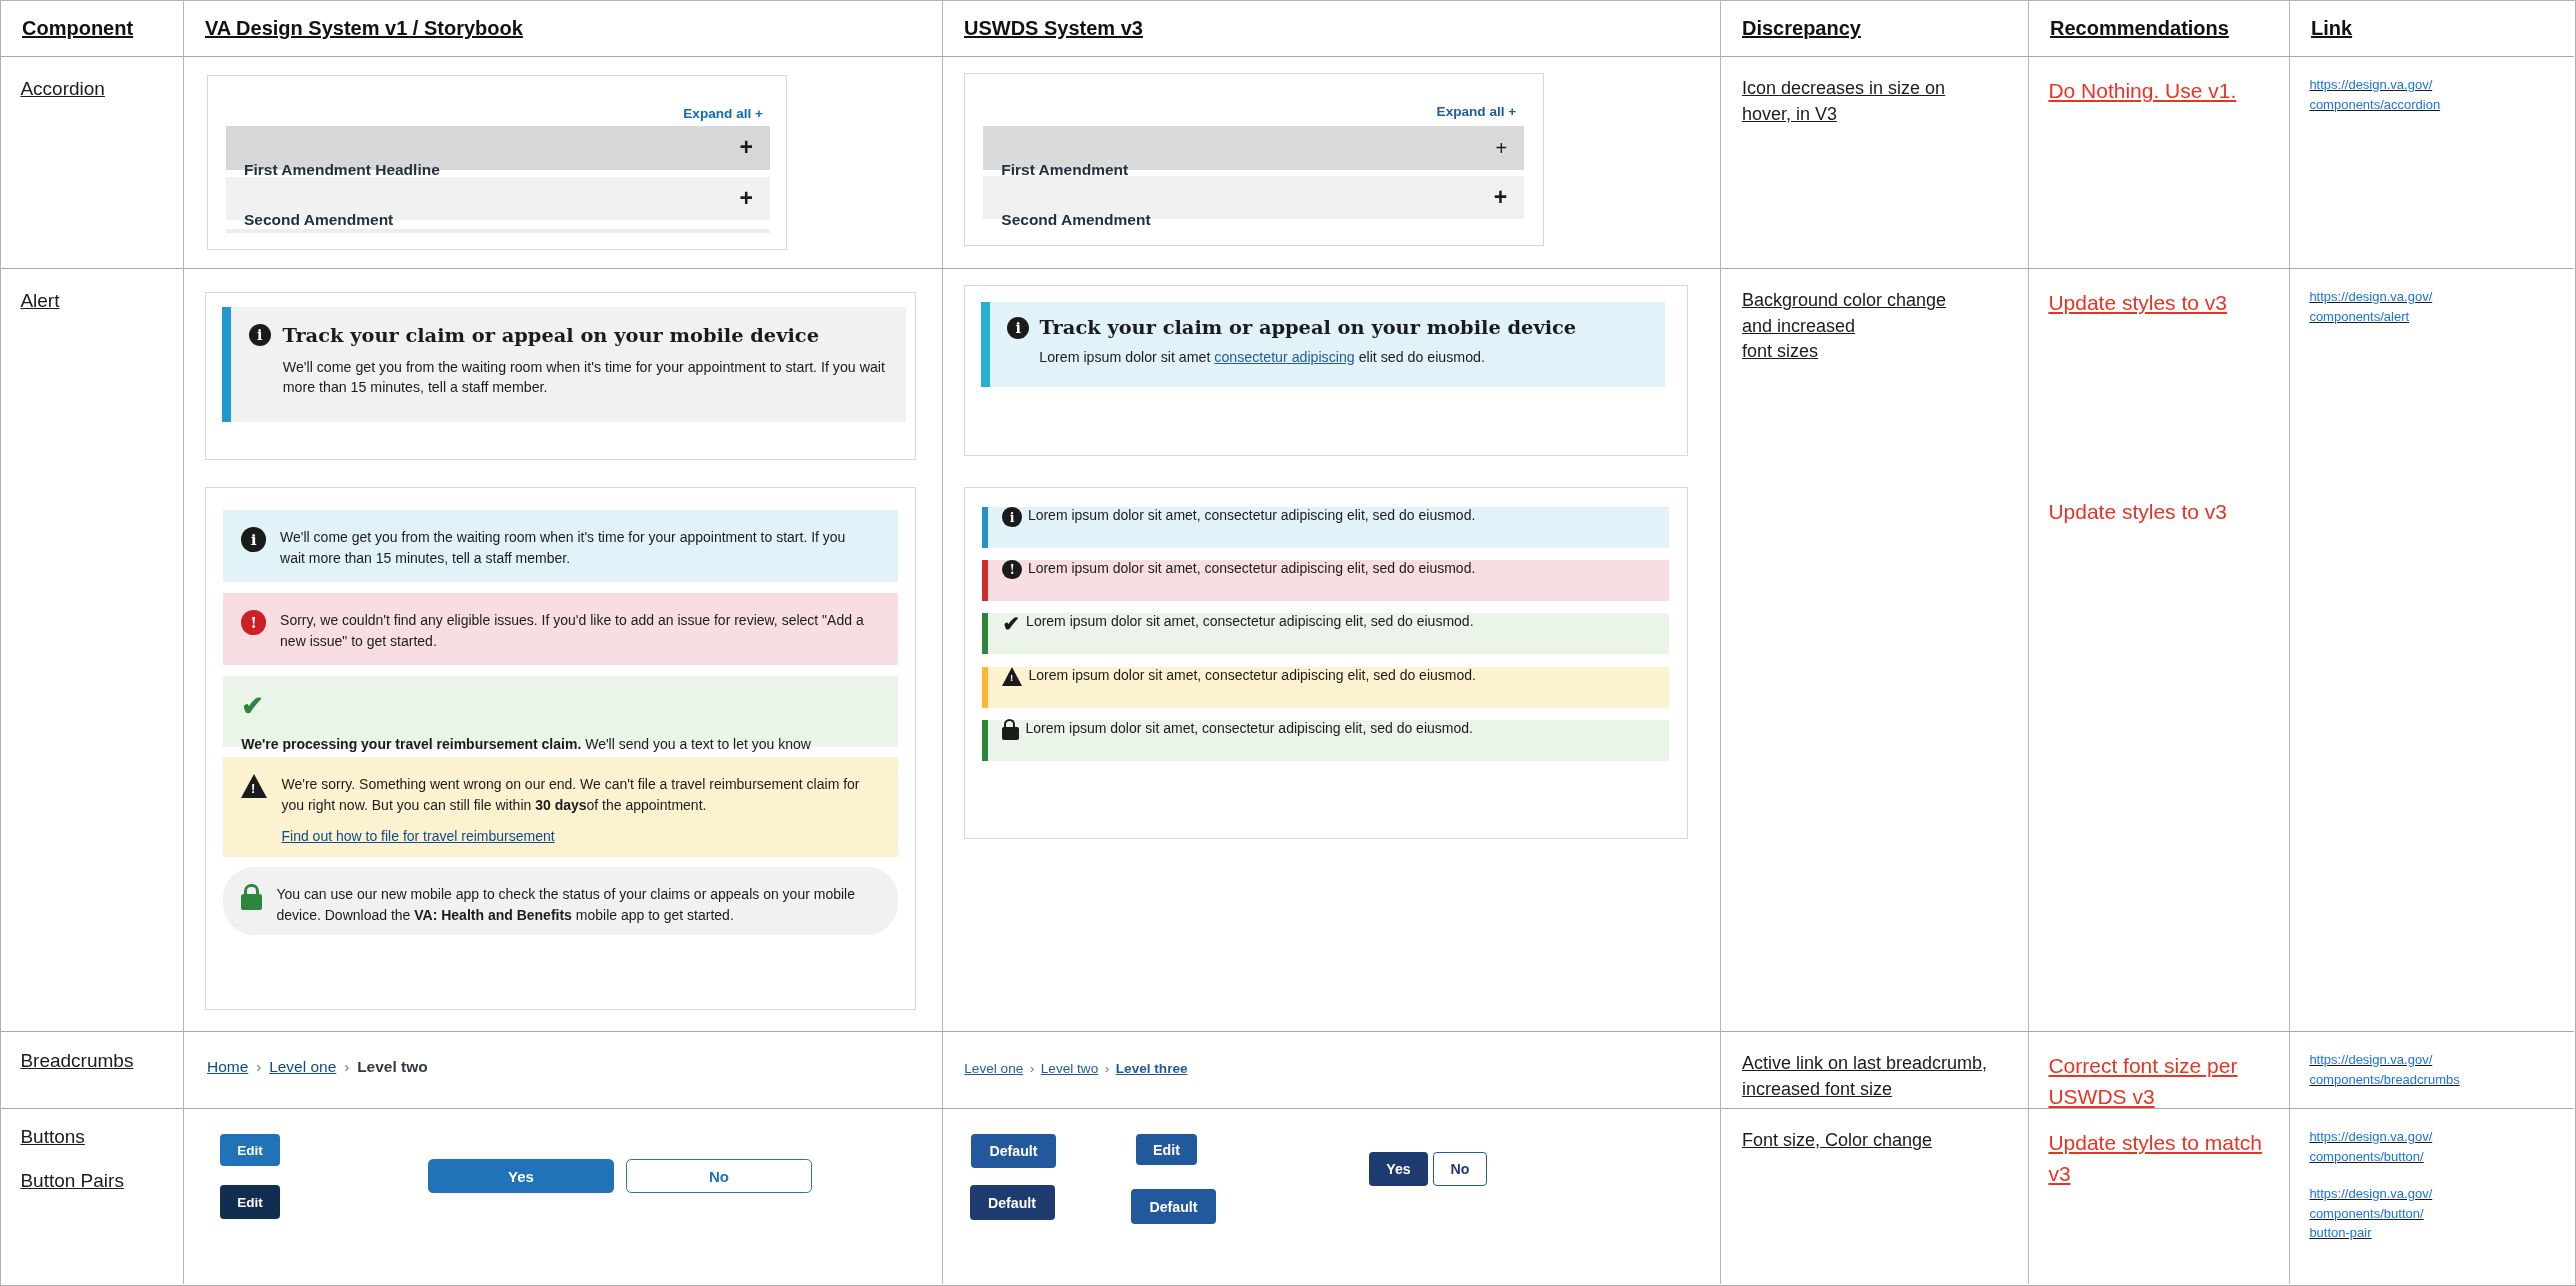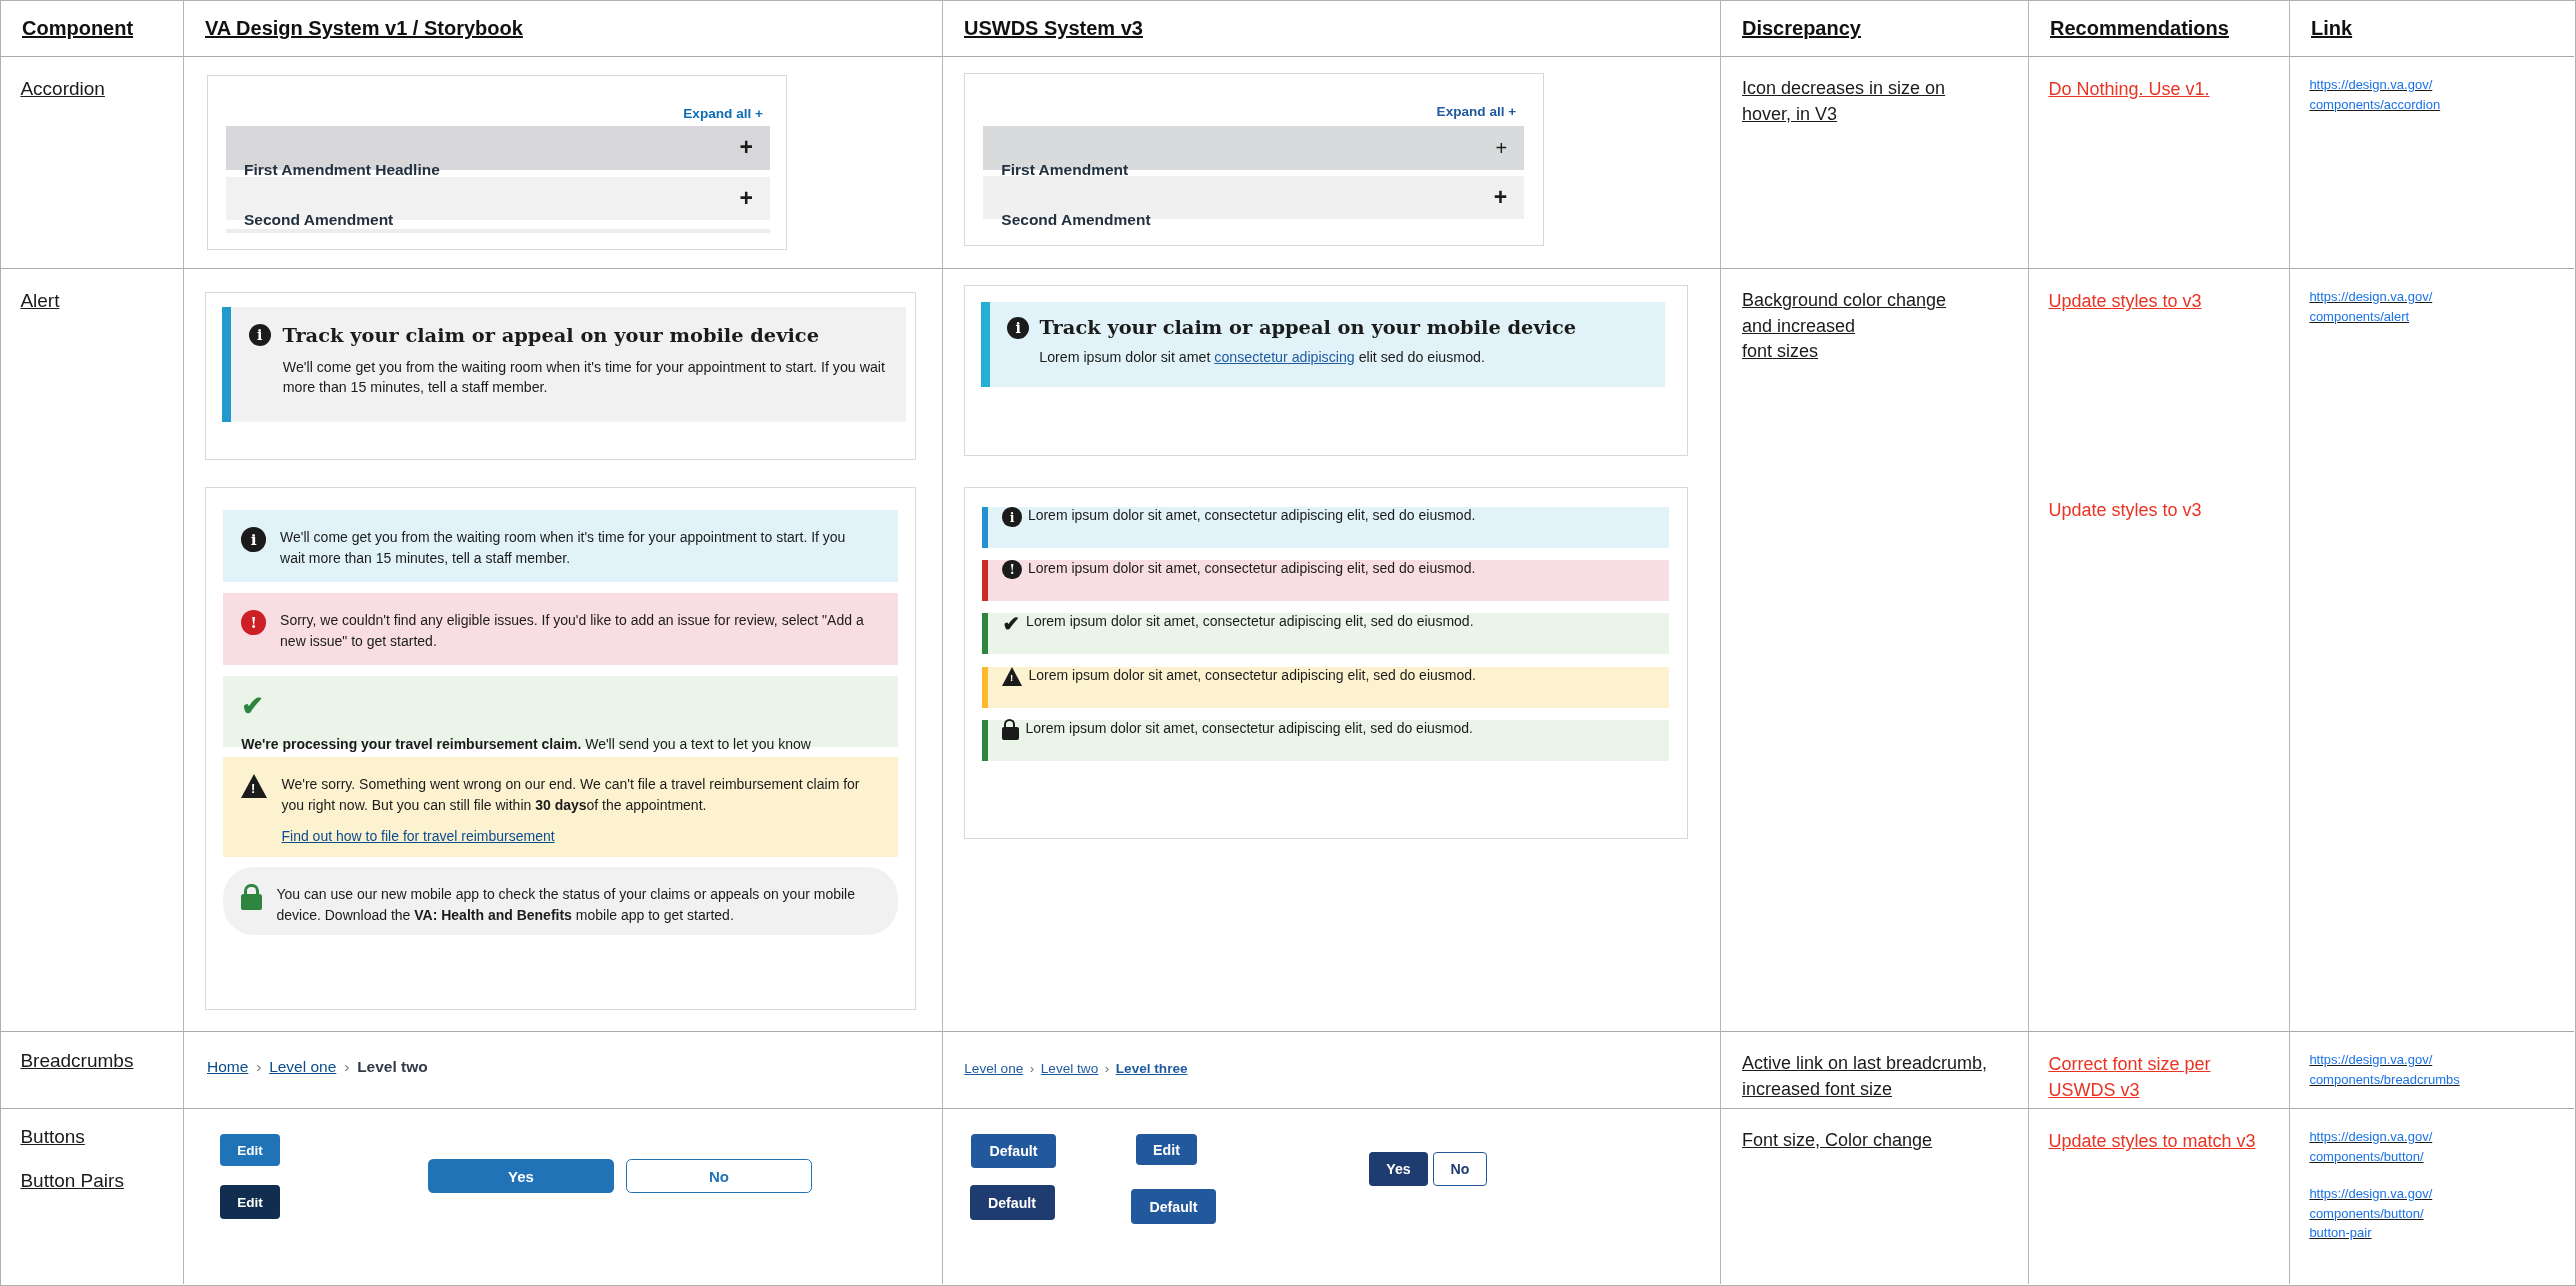--- a/index.html
+++ b/index.html
@@ -6,21 +6,21 @@
   body{width:2576px;height:1286px;overflow:hidden;font-family:"Liberation Sans",sans-serif;color:#1b1b1b;}
   .tbl{display:grid;width:2576px;height:1286px;box-sizing:border-box;border:1.3px solid #b0b0b0;
        grid-template-columns:183px 759px 778px 308px 261px 284px;
        grid-template-rows:56px 212px 763px 77px 175px;}
   .cell{position:relative;background:#fff;border-right:1.3px solid #b5b5b5;border-bottom:1.9px solid #a9a9a9;box-sizing:border-box;text-decoration:underline;}
   .cell.lastcol{border-right:none;}
   .cell.lastrow{border-bottom:none;}
   .hcell{display:flex;align-items:center;padding-left:21px;font-size:20px;font-weight:bold;color:#111;}
   .complabel{padding:21px 15.5px 0 19.4px;font-size:19px;}
   .disc{padding:19.4px 18px 0 21px;font-size:18px;line-height:1.42;}
-  .rec{padding:19.4px 15.5px 0 19.4px;font-size:18px;line-height:1.45;color:#ea3323;}
+  .rec{padding:19.4px 15.5px 0 19.4px;font-size:21px;line-height:1.45;color:#ea3323;}
   .linkcell{padding:18px 13px 0 19.4px;font-size:13px;line-height:1.5;}
   .doclink{color:#1a73e8;cursor:pointer;}
   
   .shot{position:absolute;background:#fff;border:1.3px solid #d8d8d8;box-sizing:border-box;}
   
   .expand-all{position:absolute;font-size:13.6px;font-weight:bold;cursor:pointer;}
   .acc-bar{position:absolute;display:flex;align-items:center;justify-content:space-between;padding:0 17px 0 18px;box-sizing:border-box;cursor:pointer;}
   .acc-bar .lbl{font-size:15.5px;font-weight:bold;color:#22313f;margin-top:44px;}
   .plus::before{content:"+";font-size:23px;font-weight:bold;color:#1b1b1b;line-height:1;}
   .plus.thin::before{font-weight:400;font-size:20px;}

